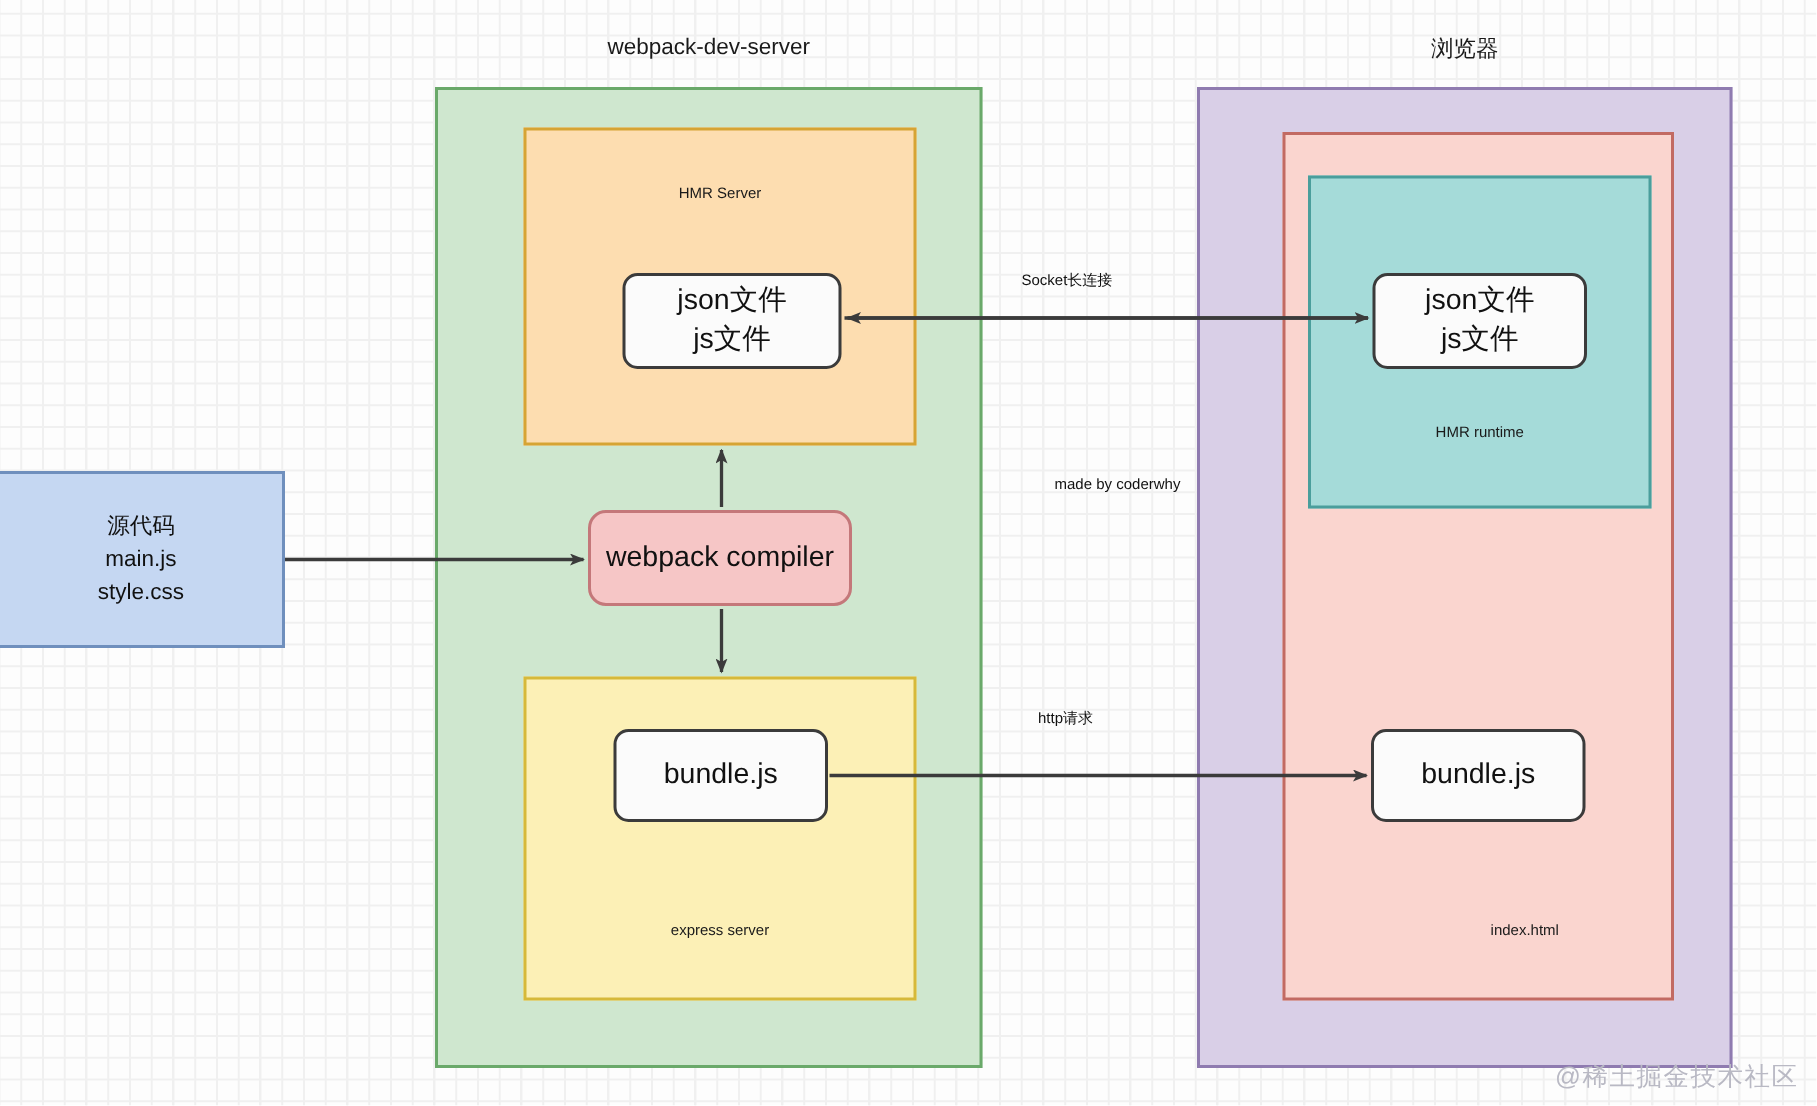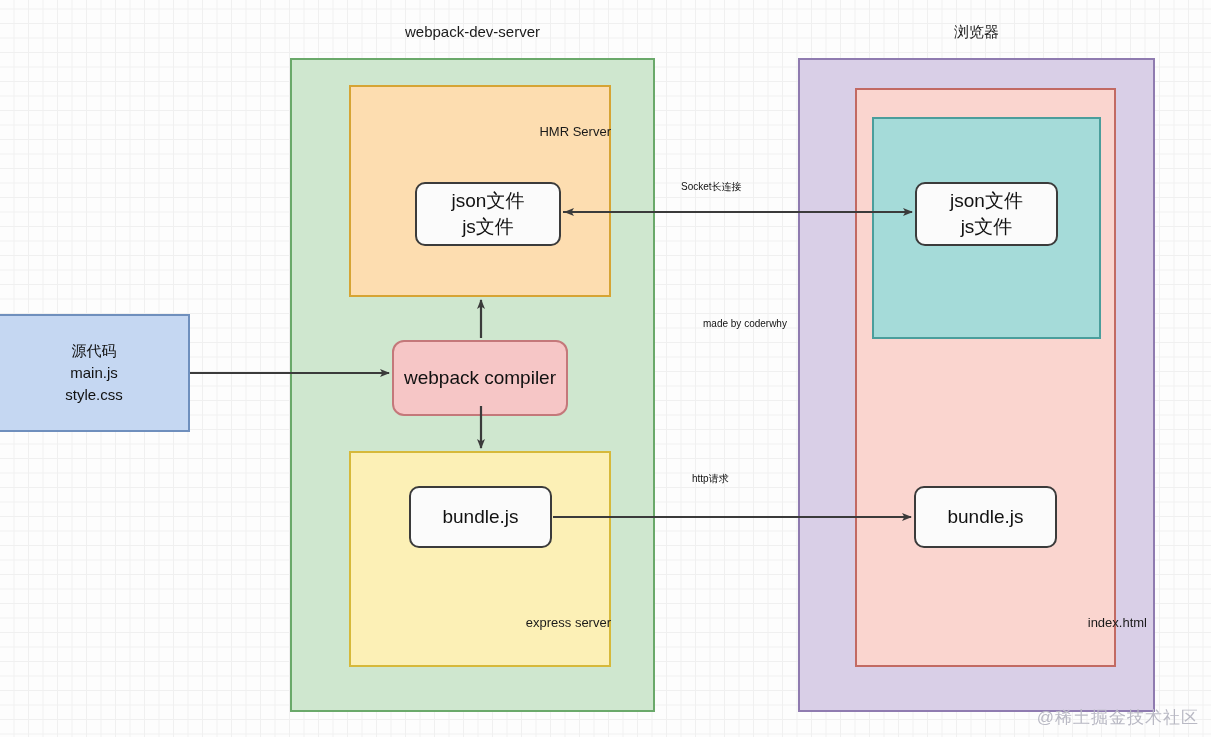--- a/index.html
+++ b/index.html
@@ -35,23 +35,23 @@
   .title-label {
     position: absolute;
     font-size: 15px;
     color: #1a1a1a;
     text-align: center;
     white-space: nowrap;
   }
 
   .inner-label {
     position: absolute;
-    font-size: 13px;
+    font-size: 10px;
     color: #1a1a1a;
-    text-align: right;
+    text-align: center;
     white-space: nowrap;
   }
 
   .node {
     position: absolute;
     box-sizing: border-box;
     background: #fbfbfb;
     border: 2px solid #3b3b3b;
     border-radius: 10px;
     display: flex;
@@ -108,36 +108,37 @@
     <span>js文件</span>
   </div>
 
   <div class="rect" style="left:349px; top:451px; width:262px; height:216px; background:#fcf0b6; border:2px solid #d6b93a;"></div>
   <div class="inner-label" style="left:349px; top:615px; width:262px;">express server</div>
 
   <div class="node" style="left:409px; top:486px; width:143px; height:62px;">
     <span>bundle.js</span>
   </div>
 
-  <div class="node" style="left:392px; top:340px; width:176px; height:76px; background:#f6c6c6; border:2px solid #c4787a; border-radius:12px;">
+  <div class="node" style="left:392px; top:340px; width:176px; height:64px; background:#f6c6c6; border:2px solid #c4787a; border-radius:12px;">
     <span>webpack compiler</span>
   </div>
 
   <div class="rect" style="left:-2px; top:314px; width:192px; height:118px; background:#c5d7f2; border:2px solid #6f8fbd; display:flex; flex-direction:column; align-items:center; justify-content:center; font-size:15px; color:#111; line-height:1.45;">
     <span>源代码</span>
     <span>main.js</span>
     <span>style.css</span>
   </div>
 
   <div class="rect" style="left:798px; top:58px; width:357px; height:654px; background:#d9cfe7; border:2px solid #8f7bb0;"></div>
 
   <div class="rect" style="left:855px; top:88px; width:261px; height:579px; background:#fad5cf; border:2px solid #c26a63;"></div>
   <div class="inner-label" style="left:886px; top:615px; width:261px;">index.html</div>
 
   <div class="rect" style="left:872px; top:117px; width:229px; height:222px; background:#a5dbd9; border:2px solid #4a9e9c;"></div>
+  <div class="inner-label" style="left:872px; top:283px; width:229px;">HMR runtime</div>
 
   <div class="node" style="left:915px; top:182px; width:143px; height:64px;">
     <span>json文件</span>
     <span>js文件</span>
   </div>
 
   <div class="node" style="left:914px; top:486px; width:143px; height:62px;">
     <span>bundle.js</span>
   </div>
 

